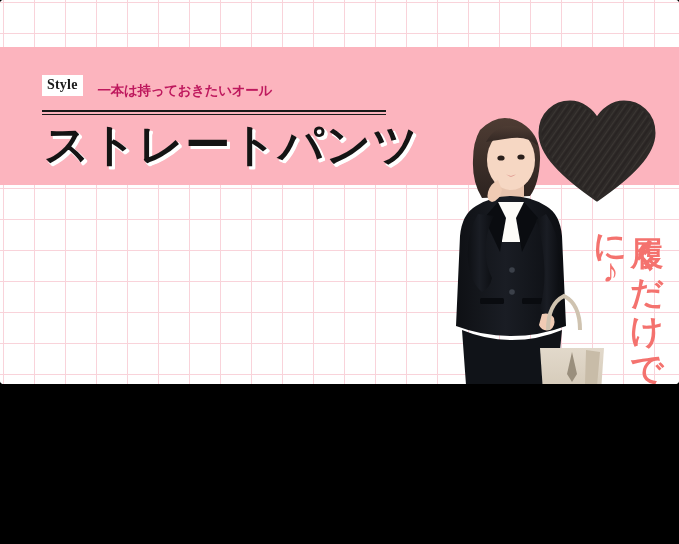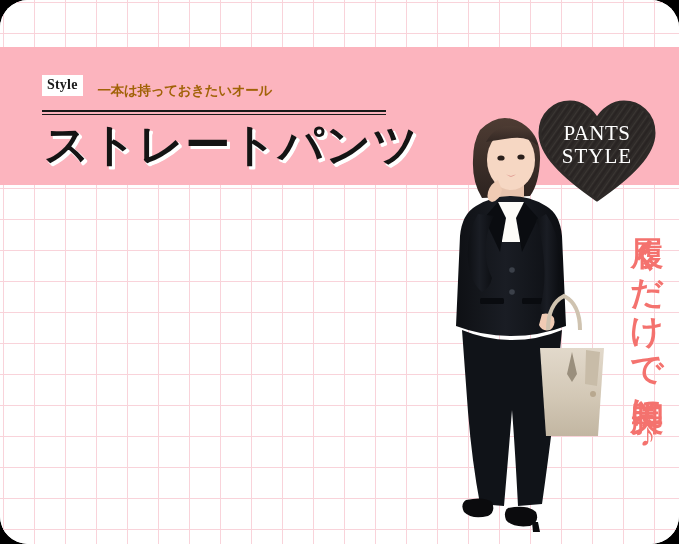--- a/index.html
+++ b/index.html
@@ -12,23 +12,23 @@
     width: 679px;
     height: 544px;
     overflow: hidden;
     font-family: "Liberation Sans", "DejaVu Sans", sans-serif;
   }
 
   
   #banner-card {
     position: relative;
     width: 679px;
-    height: 544px;
+    height: 384px;
     box-sizing: border-box;
-    border-radius: 28px;
+    border-radius: 4px;
     overflow: hidden;
     background: #ffffff;
   }
 
   
   #grid-background {
     position: absolute;
     inset: 0;
     background-color: #ffffff;
     background-image:
@@ -82,21 +82,21 @@
     font-size: 48px;
     line-height: 0.92;
     color: #1a1a1a;
     letter-spacing: -1px;
     margin-bottom: -3px;
   }
 
   #subtitle-block {
     margin-left: 9px;
     margin-bottom: 3px;
-    color: #a16207;
+    color: #be185d;
     font-weight: bold;
     font-size: 13.5px;
     line-height: 1.32;
     letter-spacing: -0.3px;
     white-space: nowrap;
   }
 
   
   #divider {
     position: absolute;
@@ -293,21 +293,17 @@
         </pattern>
       </defs>
       <path d="M61 104
                C 26 80, 4 58, 4 37
                C 4 17, 19 6, 34 6
                C 46 6, 56 14, 61 23
                C 66 14, 76 6, 88 6
                C 103 6, 118 17, 118 37
                C 118 58, 96 80, 61 104 Z" fill="url(#scribble)" stroke="#2e2a28" stroke-width="3" stroke-linejoin="round"></path>
     </svg>
-    <div id="heart-label">
-      <div class="heart-line-1">PANTS</div>
-      <div class="heart-line-2">STYLE</div>
-    </div>
   </div>
 
   <div id="vertical-copy">履くだけで美脚に♪</div>
 
 </div>
 
 </body></html>

